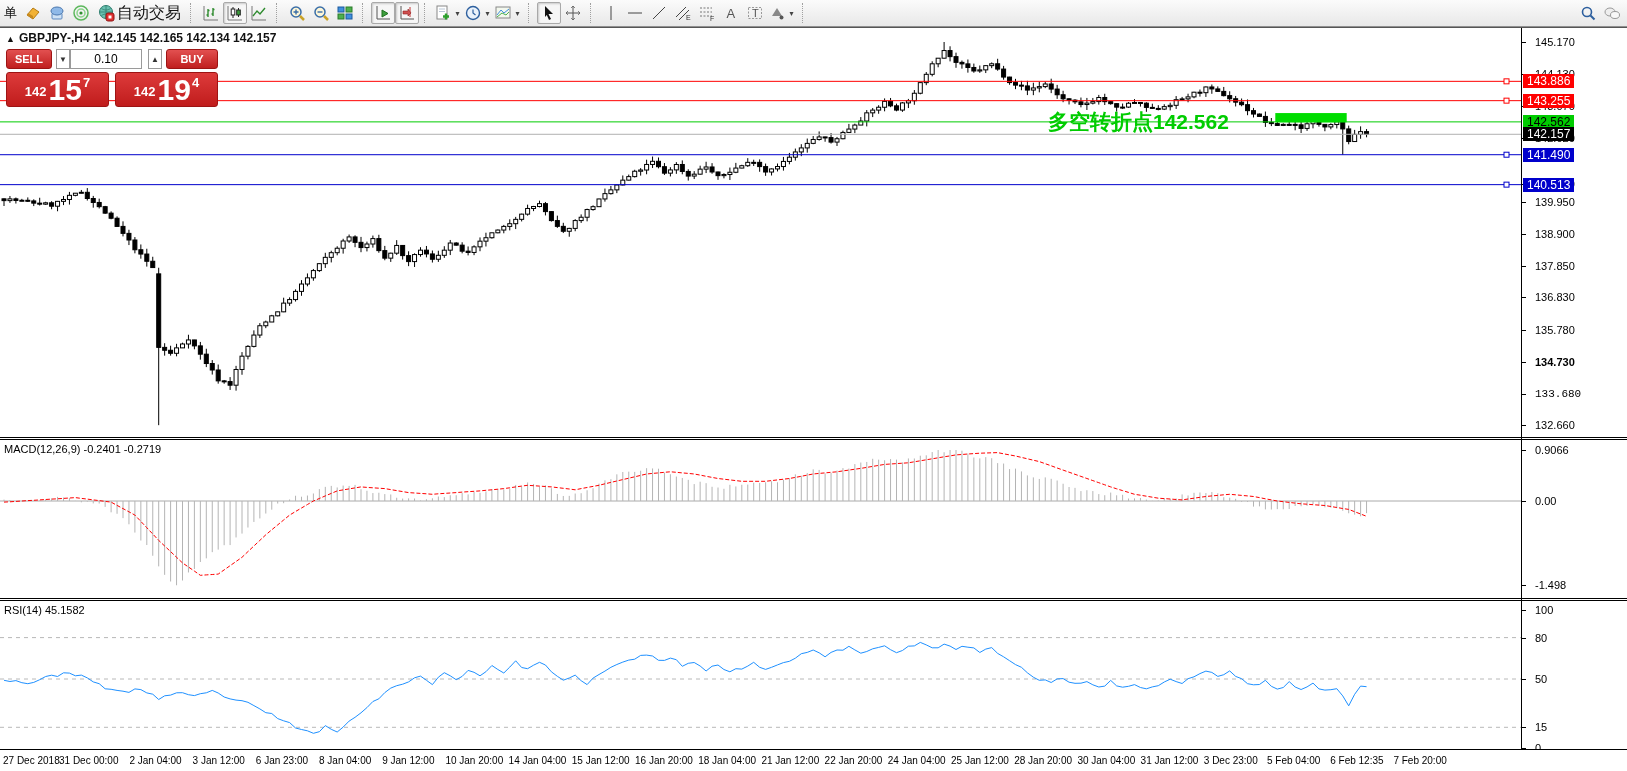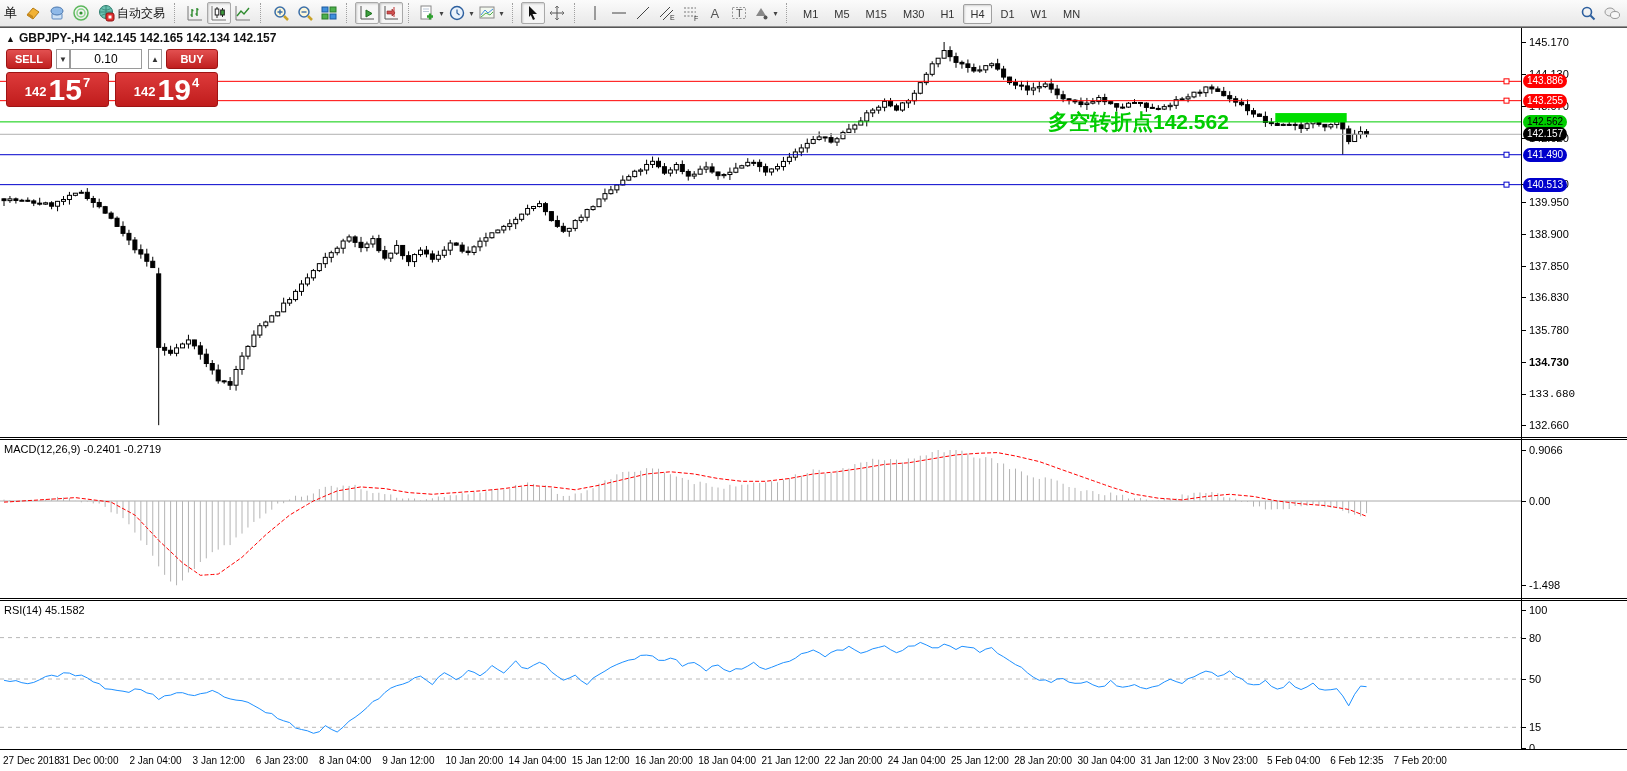--- a/index.html
+++ b/index.html
@@ -7,33 +7,33 @@
   
   .toolbar{position:absolute;left:0;top:0;width:1627px;height:27px;
     background:linear-gradient(#fbfbfb,#e8e8e8);border-bottom:1px solid #8f8f8f;
     display:flex;align-items:center;padding:0 3px;box-sizing:border-box;white-space:nowrap;}
   .tb-btn{width:24px;height:22px;display:inline-flex;align-items:center;justify-content:center;
     border:1px solid transparent;border-radius:2px;box-sizing:border-box;flex:0 0 auto;}
   .tb-btn.pressed{border:1px solid #a9a9a9;background:#f6f6f6;box-shadow:inset 1px 1px 2px rgba(0,0,0,.18);}
   .tb-sep{width:5px;height:20px;border-left:1px dotted #a0a0a0;margin:0 3px 0 5px;flex:0 0 auto;}
   .tb-caret{font-size:8px;color:#444;margin-left:1px;flex:0 0 auto;width:9px;text-align:center;}
   .menu-char{font-size:13px;color:#111;margin:0 4px 0 1px;}
-  .autotrade-lbl{font-size:12px;color:#111;margin-left:2px;}
+  .autotrade-lbl{font-size:16px;color:#111;margin-left:2px;}
   .tf-btn{font-size:11px;color:#333;padding:3px 6px;margin:0 1px;border:1px solid transparent;border-radius:2px;}
   .tf-btn.active{border:1px solid #a0a0a0;background:#f8f8f8;box-shadow:inset 1px 1px 2px rgba(0,0,0,.15);}
   .tb-spacer{flex:1 1 auto;}
   
   .chart-area{position:absolute;left:0;top:27px;width:1627px;height:744px;background:#fff;border-top:1px solid #555;box-sizing:border-box;}
   .pane-svg{position:absolute;left:0;}
   .divider{position:absolute;left:0;width:1627px;height:3px;background:#fff;border-top:1px solid #000;border-bottom:1px solid #000;box-sizing:border-box;}
   .scale-col{position:absolute;left:1521px;top:0;width:106px;height:721px;border-left:1px solid #000;box-sizing:border-box;}
   .s-tick{position:absolute;left:0;height:14px;line-height:14px;font-size:11px;color:#000;}
   .s-tick .dash{position:absolute;left:0;top:7px;width:4px;height:1px;background:#000;}
-  .s-tick .txt{margin-left:7px;}
-  .s-badge{position:absolute;left:1px;height:14px;line-height:14px;font-size:10px;padding:0 4px;border-radius:7px;}
+  .s-tick .txt{margin-left:13px;}
+  .s-badge{position:absolute;left:1px;height:14px;line-height:14px;font-size:12px;padding:0 4px;border-radius:0;}
   .time-axis{position:absolute;left:0;top:721px;width:1627px;height:23px;border-top:1px solid #000;box-sizing:border-box;background:#fff;}
   .t-lbl{position:absolute;top:5px;font-size:10px;color:#000;}
   .pane-label{position:absolute;font-size:11px;color:#000;z-index:5;}
   
   .chart-header{position:absolute;left:6px;top:3px;font-size:12px;font-weight:bold;color:#111;z-index:6;}
   .chart-header .tri{font-size:9px;margin-right:4px;}
   .trade-panel{position:absolute;left:6px;top:21px;width:212px;z-index:7;}
   .tp-row1{position:relative;height:20px;}
   .tp-btn{position:absolute;top:0;height:20px;border:1px solid #9d1414;border-radius:3px;
      background:linear-gradient(#e25050,#c01f1f);color:#fff;font-size:11px;font-weight:bold;
@@ -219,21 +219,20 @@
       </svg>
     </span>
   <span class="tb-btn" style="width:30px">
       <svg width="18" height="18">
         <path d="M4 12L9 4l5 8z" fill="#888"></path>
         <circle cx="13.5" cy="13.5" r="2" fill="#555"></circle>
       </svg>
       <span class="tb-caret">▾</span>
     </span>
   <span class="tb-sep"></span>
-  <span id="tf-group"><span class="tf-btn">M1</span><span class="tf-btn">M5</span><span class="tf-btn">M15</span><span class="tf-btn">M30</span><span class="tf-btn">H1</span><span class="tf-btn active">H4</span><span class="tf-btn">D1</span><span class="tf-btn">W1</span><span class="tf-btn">MN</span></span>
   <span class="tb-spacer"></span>
   <span class="tb-btn">
       <svg width="18" height="18">
         <circle cx="8" cy="8" r="4.5" fill="none" stroke="#2d5f9e" stroke-width="1.6"></circle>
         <line x1="11.5" y1="11.5" x2="15.5" y2="15.5" stroke="#2d5f9e" stroke-width="2"></line>
       </svg>
     </span>
   <span class="tb-btn">
       <svg width="18" height="18">
         <ellipse cx="7" cy="8" rx="5" ry="4" fill="#eee" stroke="#999"></ellipse>
@@ -1032,18 +1031,18 @@
       <span class="t-lbl" style="left: 571.8px;">15 Jan 12:00</span>
       <span class="t-lbl" style="left: 635px;">16 Jan 20:00</span>
       <span class="t-lbl" style="left: 698.2px;">18 Jan 04:00</span>
       <span class="t-lbl" style="left: 761.4px;">21 Jan 12:00</span>
       <span class="t-lbl" style="left: 824.6px;">22 Jan 20:00</span>
       <span class="t-lbl" style="left: 887.8px;">24 Jan 04:00</span>
       <span class="t-lbl" style="left: 951px;">25 Jan 12:00</span>
       <span class="t-lbl" style="left: 1014.2px;">28 Jan 20:00</span>
       <span class="t-lbl" style="left: 1077.4px;">30 Jan 04:00</span>
       <span class="t-lbl" style="left: 1140.6px;">31 Jan 12:00</span>
-      <span class="t-lbl" style="left: 1203.8px;">3 Nov 23:00</span>
+      <span class="t-lbl" style="left: 1203.8px;">3 Dec 23:00</span>
       <span class="t-lbl" style="left: 1267px;">5 Feb 04:00</span>
       <span class="t-lbl" style="left: 1330.2px;">6 Feb 12:35</span>
       <span class="t-lbl" style="left: 1393.4px;">7 Feb 20:00</span>
     </div>
 </div>
 
 </body></html>

